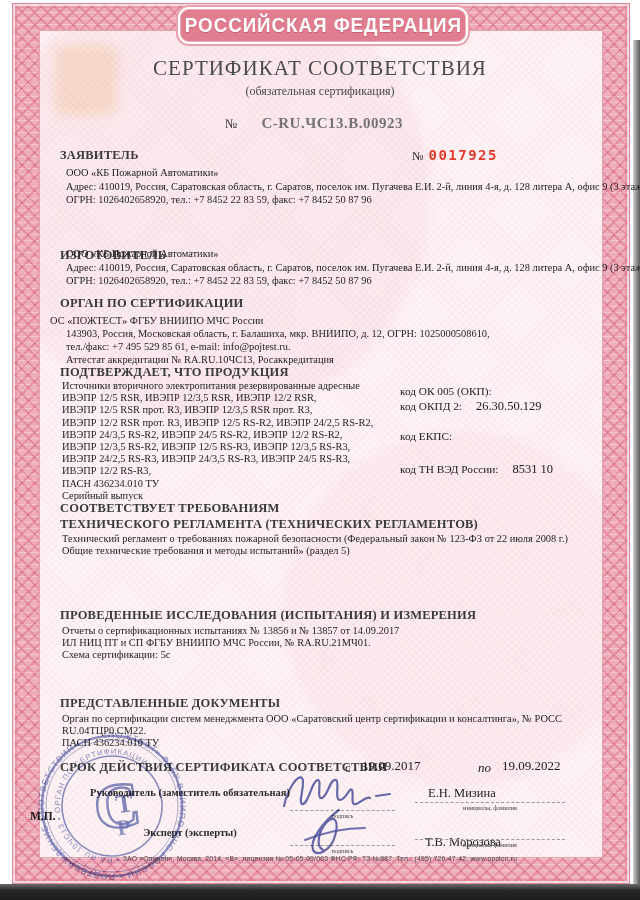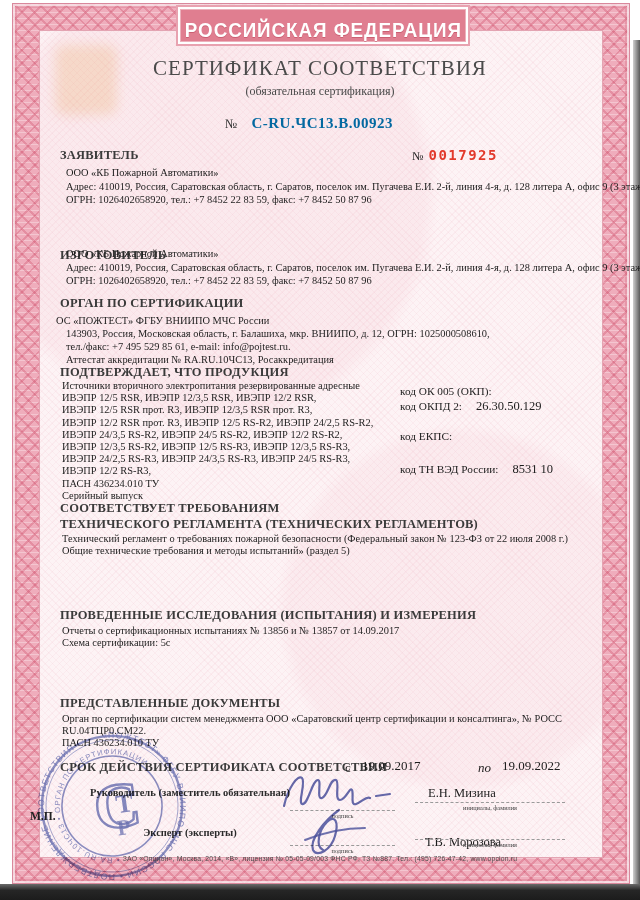--- a/index.html
+++ b/index.html
@@ -34,35 +34,35 @@
       radial-gradient(circle at 75% 70%, rgba(238,175,190,.12) 0 24%, rgba(0,0,0,0) 26%),
       repeating-linear-gradient(45deg, rgba(236,173,188,.12) 0 1px, rgba(255,255,255,0) 1px 5px),
       repeating-linear-gradient(-45deg, rgba(236,173,188,.12) 0 1px, rgba(255,255,255,0) 1px 5px);
     border:1px solid #e3a4b2;
   }
   .watermark{left:55px;top:45px;width:62px;height:70px;border-radius:10px;
     background:rgba(228,148,58,.20);filter:blur(6px);}
 
   
   .banner{left:178px;top:7px;width:286px;height:33px;
-    background:#e07e90;border:2px solid #ffffff;border-radius:0;
+    background:#e07e90;border:2px solid #ffffff;border-radius:11px;
     box-shadow:0 0 0 2px #e8a2b0, inset 0 0 0 1px rgba(255,255,255,.4);
-    display:flex;align-items:flex-end;justify-content:center;}
+    display:flex;align-items:center;justify-content:center;}
   .banner span{
     font-family:"Liberation Sans", sans-serif;font-weight:bold;font-size:20px;
     color:#ffffff;letter-spacing:1px;white-space:nowrap;transform:scaleX(.94);
     text-shadow:0 1px 0 rgba(160,40,60,.35);}
 
   
   .title{left:40px;top:56px;width:560px;text-align:center;
     font-size:21px;letter-spacing:1px;color:#4a4a4a;}
   .subtitle{left:40px;top:84px;width:560px;text-align:center;
     font-size:12px;color:#4a4a4a;}
   .certnum-row{left:225px;top:115px;font-size:13px;color:#333;}
-  .certnum-row b{font-size:15px;color:#0369a1;letter-spacing:.5px;margin-left:14px;}
+  .certnum-row b{font-size:15px;color:#737373;letter-spacing:.5px;margin-left:24px;}
   .h{font-weight:bold;font-size:12.5px;color:#3a3a3a;letter-spacing:.2px;white-space:nowrap;}
   .t{font-size:10.4px;color:#1e1e1e;line-height:13px;white-space:nowrap;}
   .tw{font-size:10.4px;color:#1e1e1e;line-height:12.2px;}
   .serial{font-family:"DejaVu Sans Mono", monospace;font-weight:bold;font-size:14px;
     color:#e23a2c;letter-spacing:1.5px;}
   .serial-label{font-size:12px;color:#222;margin-right:5px;font-family:"Liberation Serif",serif;font-weight:normal;}
   .code-label{font-size:11.3px;color:#222;font-weight:normal;font-family:Liberation Serif, serif;}
   .code-value{font-size:12.5px;color:#1c1c1c;margin-left:10px;}
   .date{font-size:13px;color:#1c1c1c;}
   .role{font-size:10.5px;font-weight:bold;color:#2a2a2a;text-align:center;line-height:13px;}
@@ -104,21 +104,21 @@
 <div class="abs t" style="left:66px;top:166px;">ООО «КБ Пожарной Автоматики»</div>
 <div class="abs t" style="left:66px;top:180px;">Адрес: 410019, Россия, Саратовская область, г. Саратов, поселок им. Пугачева Е.И. 2-й, линия 4-я, д. 128 литера А, офис 9 (3 этаж),</div>
 <div class="abs t" style="left:66px;top:193px;">ОГРН: 1026402658920, тел.: +7 8452 22 83 59, факс: +7 8452 50 87 96</div>
 
 <div class="abs h" style="left:60px;top:229px;margin-top:19px;">ИЗГОТОВИТЕЛЬ</div>
 <div class="abs t" style="left:66px;top:247px;">ООО «КБ Пожарной Автоматики»</div>
 <div class="abs t" style="left:66px;top:261px;">Адрес: 410019, Россия, Саратовская область, г. Саратов, поселок им. Пугачева Е.И. 2-й, линия 4-я, д. 128 литера А, офис 9 (3 этаж),</div>
 <div class="abs t" style="left:66px;top:274px;">ОГРН: 1026402658920, тел.: +7 8452 22 83 59, факс: +7 8452 50 87 96</div>
 
 <div class="abs h" style="left:60px;top:296px;">ОРГАН ПО СЕРТИФИКАЦИИ</div>
-<div class="abs t" style="left:56px;top:314px;">ОС «ПОЖТЕСТ» ФГБУ ВНИИПО МЧС России</div>
+<div class="abs t" style="left:50px;top:314px;">ОС «ПОЖТЕСТ» ФГБУ ВНИИПО МЧС России</div>
 <div class="abs t" style="left:66px;top:327px;">143903, Россия, Московская область, г. Балашиха, мкр. ВНИИПО, д. 12, ОГРН: 1025000508610,</div>
 <div class="abs t" style="left:66px;top:340px;">тел./факс: +7 495 529 85 61, e-mail: info@pojtest.ru.</div>
 <div class="abs t" style="left:66px;top:353px;">Аттестат аккредитации № RA.RU.10ЧС13, Росаккредитация</div>
 
 <div class="abs h" style="left:60px;top:365px;">ПОДТВЕРЖДАЕТ, ЧТО ПРОДУКЦИЯ</div>
 <div class="abs" style="left:62px;top:380px;width:330px;">
   <div class="tw">Источники вторичного электропитания резервированные адресные</div>
   <div class="tw">ИВЭПР 12/5 RSR, ИВЭПР 12/3,5 RSR, ИВЭПР 12/2 RSR,</div>
   <div class="tw">ИВЭПР 12/5 RSR прот. R3, ИВЭПР 12/3,5 RSR прот. R3,</div>
   <div class="tw">ИВЭПР 12/2 RSR прот. R3, ИВЭПР 12/5 RS-R2, ИВЭПР 24/2,5 RS-R2,</div>
@@ -150,20 +150,21 @@
 <div class="abs h" style="left:60px;top:501px;">СООТВЕТСТВУЕТ ТРЕБОВАНИЯМ</div>
 <div class="abs h" style="left:60px;top:517px;">ТЕХНИЧЕСКОГО РЕГЛАМЕНТА (ТЕХНИЧЕСКИХ РЕГЛАМЕНТОВ)</div>
 <div class="abs" style="left:62px;top:533px;width:530px;">
   <div class="tw">Технический регламент о требованиях пожарной безопасности (Федеральный закон № 123-ФЗ от 22 июля 2008 г.)</div>
   <div class="tw">Общие технические требования и методы испытаний» (раздел 5)</div>
 </div>
 
 <div class="abs h" style="left:60px;top:608px;">ПРОВЕДЕННЫЕ ИССЛЕДОВАНИЯ (ИСПЫТАНИЯ) И ИЗМЕРЕНИЯ</div>
 <div class="abs" style="left:62px;top:625px;width:530px;">
   <div class="tw">Отчеты о сертификационных испытаниях № 13856 и № 13857 от 14.09.2017</div>
+  <div class="tw">ИЛ НИЦ ПТ и СП ФГБУ ВНИИПО МЧС России, № RA.RU.21МЧ01.</div>
   <div class="tw">Схема сертификации: 5с</div>
 </div>
 
 <div class="abs h" style="left:60px;top:696px;">ПРЕДСТАВЛЕННЫЕ ДОКУМЕНТЫ</div>
 <div class="abs" style="left:62px;top:713px;width:540px;">
   <div class="tw">Орган по сертификации систем менеджмента ООО «Саратовский центр сертификации и консалтинга», № РОСС RU.04ТЦР0.СМ22.</div>
   <div class="tw">ПАСН 436234.010 ТУ</div>
 </div>
 
 <div class="abs h" style="left:60px;top:760px;">СРОК ДЕЙСТВИЯ СЕРТИФИКАТА СООТВЕТСТВИЯ</div>

